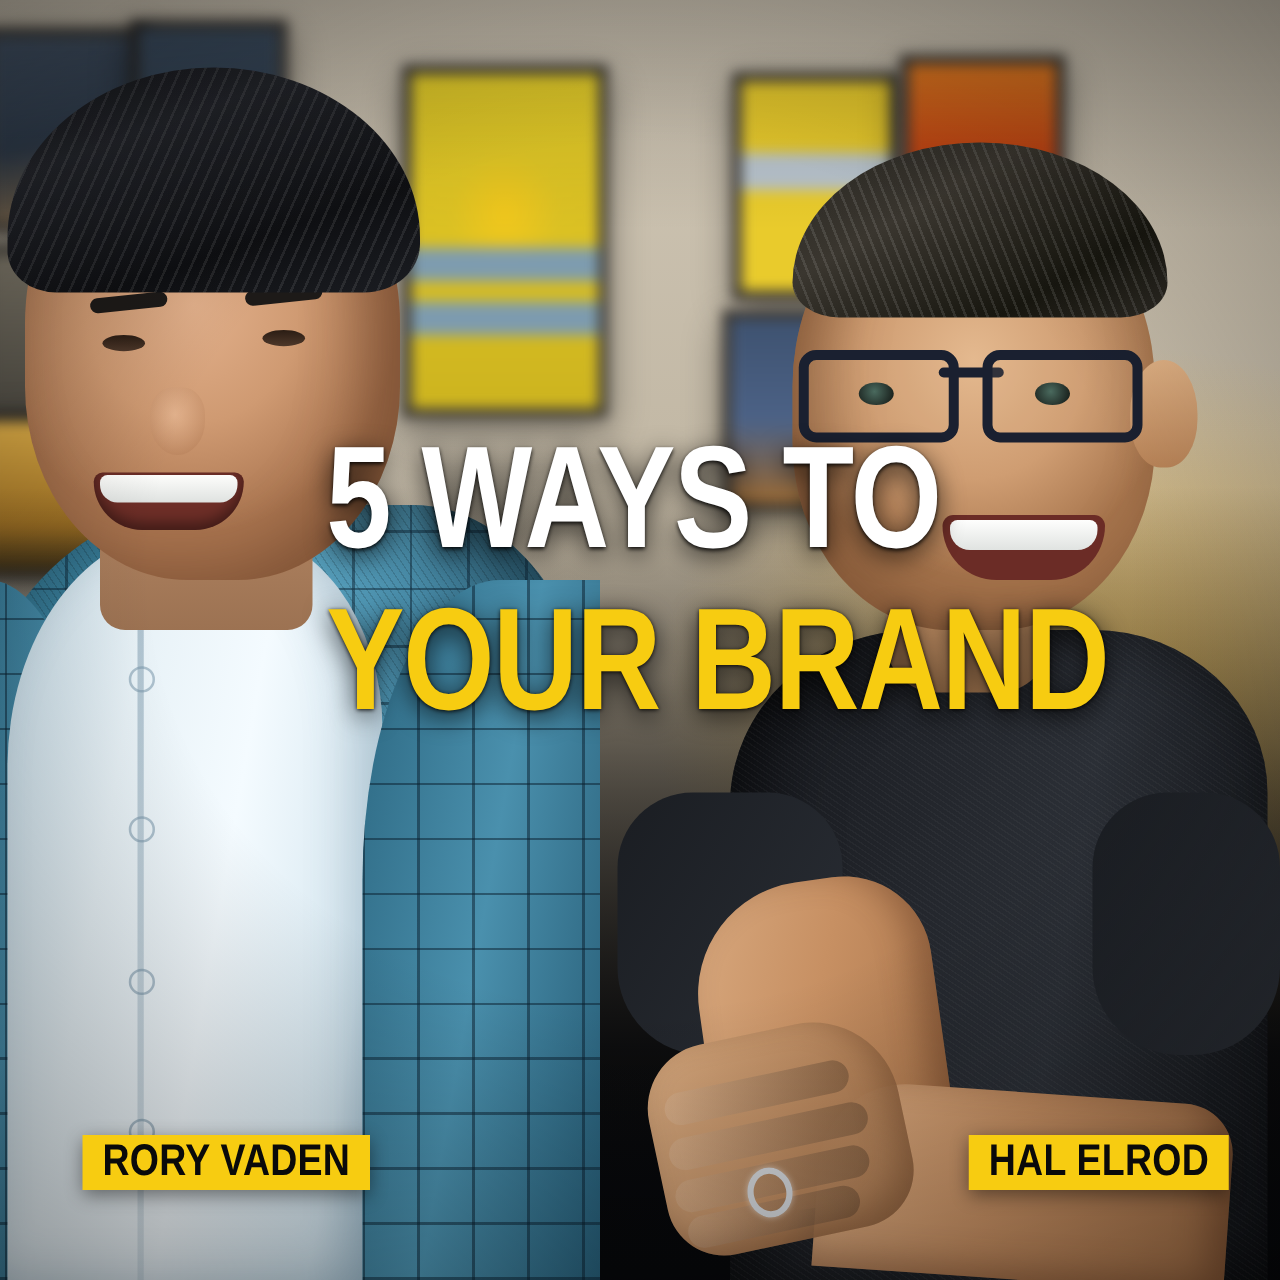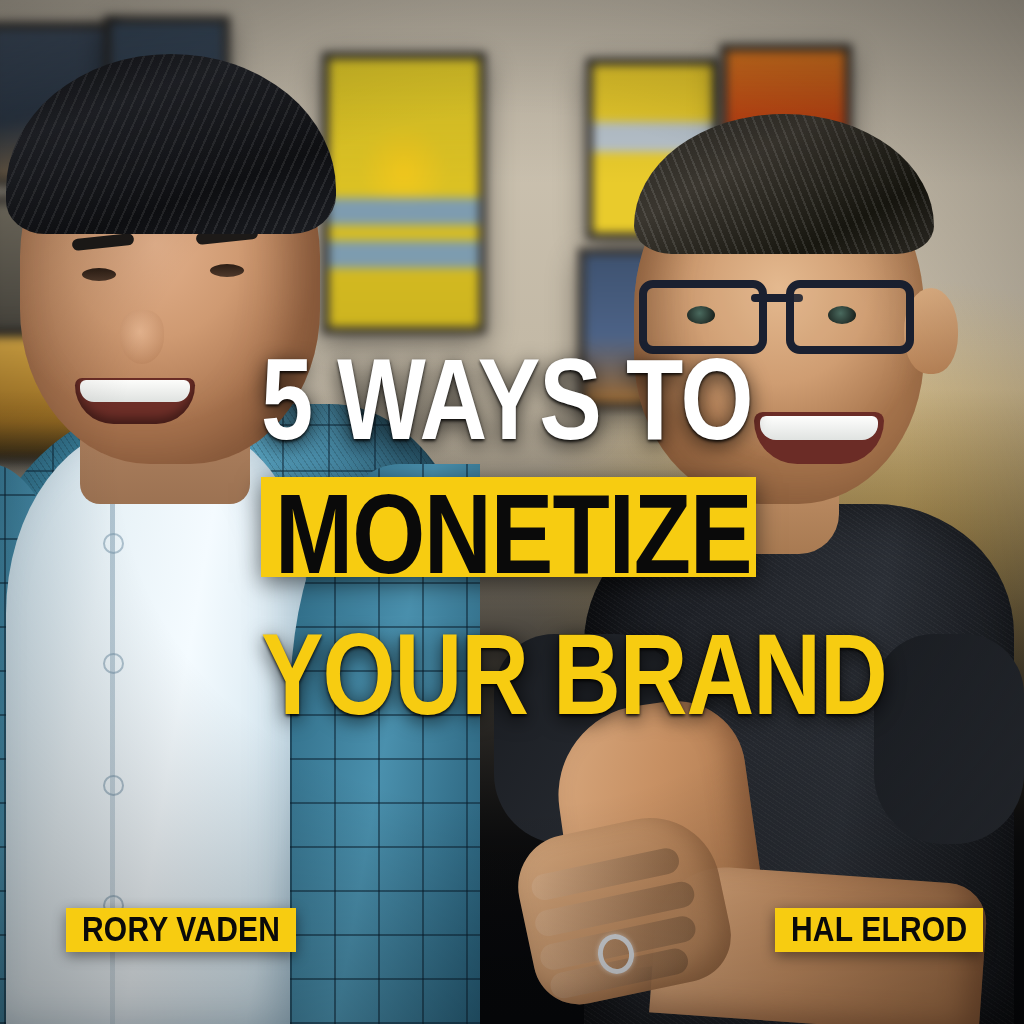--- a/index.html
+++ b/index.html
@@ -362,23 +362,20 @@
     </div>
     <div class="h-mouth"></div>
     <div class="h-teeth"></div>
     <div class="h-hair"></div>
   </div>
 
   <div class="vignette"></div>
 
   <div class="title-block">
     <div class="line1">5 WAYS TO</div>
-    <div class="line2-wrap">
-      <div class="line2">MONETIZE</div>
-    </div>
     <div class="line3">YOUR BRAND</div>
   </div>
 
   <div class="badge" id="badge-hal">
     <span>HAL ELROD</span>
   </div>
   <div class="badge" id="badge-rory">
     <span>RORY VADEN</span>
   </div>
 

